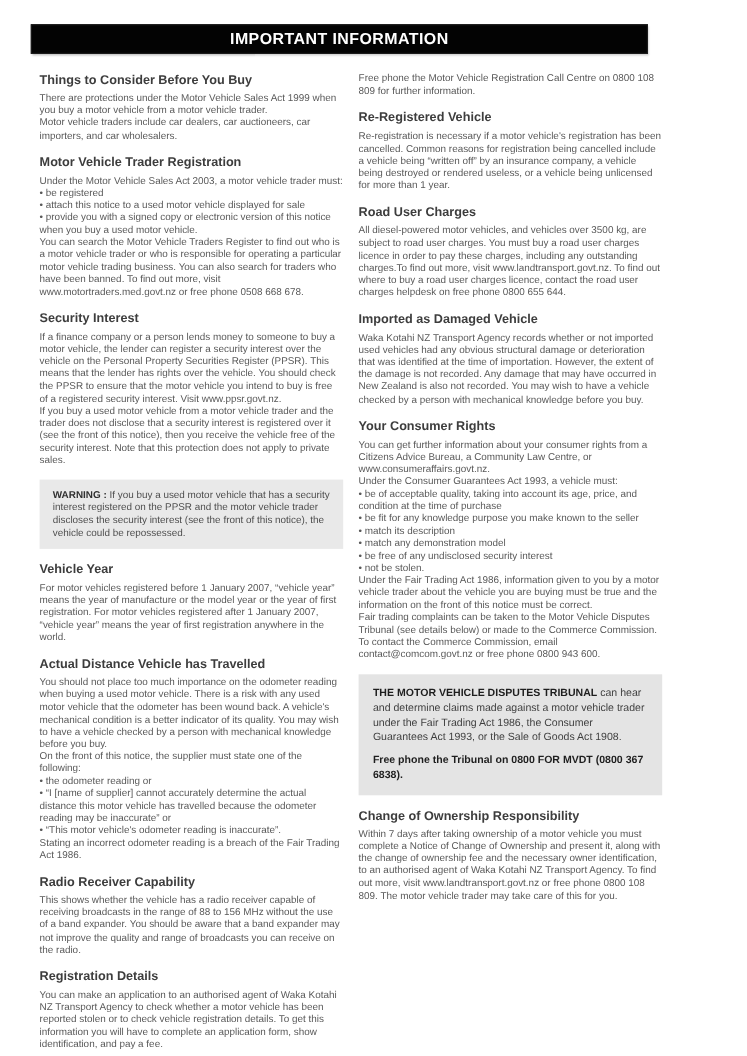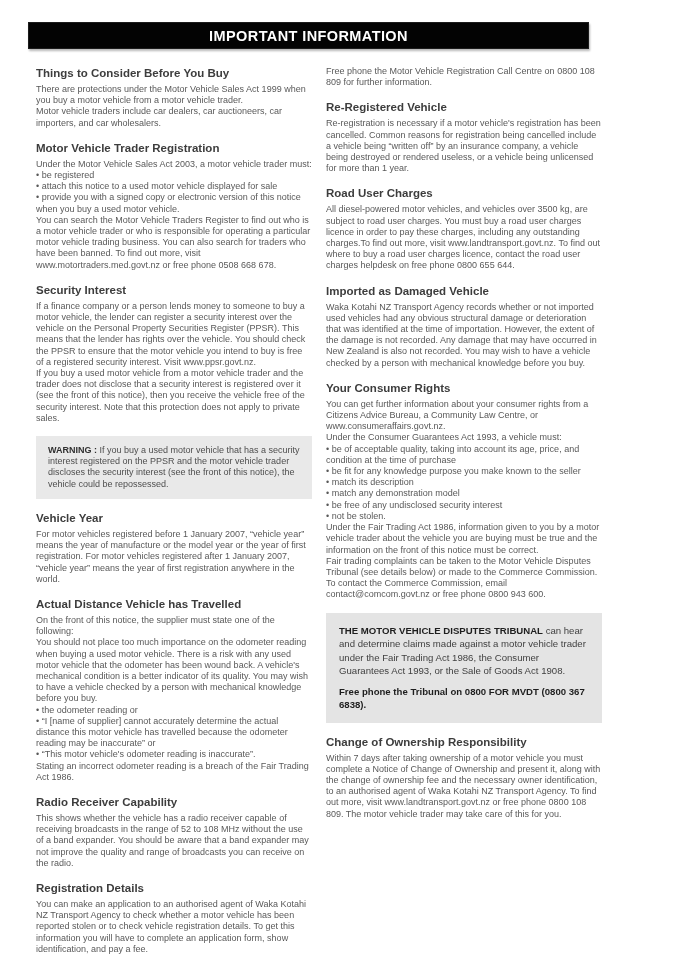--- a/index.html
+++ b/index.html
@@ -83,31 +83,31 @@
         <div class="p"><b>WARNING :</b> <span>If you buy a used motor vehicle that has a security interest registered on the PPSR and the motor vehicle trader discloses the security interest (see the front of this notice), the vehicle could be repossessed.</span></div>
       </div>
 
       <div class="section">
         <div class="sec-heading">Vehicle Year</div>
         <div class="p">For motor vehicles registered before 1 January 2007, “vehicle year” means the year of manufacture or the model year or the year of first registration. For motor vehicles registered after 1 January 2007, “vehicle year” means the year of first registration anywhere in the world.</div>
       </div>
 
       <div class="section">
         <div class="sec-heading">Actual Distance Vehicle has Travelled</div>
+        <div class="p">You should not place too much importance on the odometer reading when buying a used motor vehicle. There is a risk with any used motor vehicle that the odometer has been wound back. A vehicle's mechanical condition is a better indicator of its quality. You may wish to have a vehicle checked by a person with mechanical knowledge before you buy.</div>
         <div class="p">On the front of this notice, the supplier must state one of the following:</div>
-        <div class="p">You should not place too much importance on the odometer reading when buying a used motor vehicle. There is a risk with any used motor vehicle that the odometer has been wound back. A vehicle's mechanical condition is a better indicator of its quality. You may wish to have a vehicle checked by a person with mechanical knowledge before you buy.</div>
         <div class="p">• the odometer reading or</div>
         <div class="p">• “I [name of supplier] cannot accurately determine the actual distance this motor vehicle has travelled because the odometer reading may be inaccurate” or</div>
         <div class="p">• “This motor vehicle's odometer reading is inaccurate”.</div>
         <div class="p">Stating an incorrect odometer reading is a breach of the Fair Trading Act 1986.</div>
       </div>
 
       <div class="section">
         <div class="sec-heading">Radio Receiver Capability</div>
-        <div class="p">This shows whether the vehicle has a radio receiver capable of receiving broadcasts in the range of 52 to 108 MHz without the use of a band expander. You should be aware that a band expander may not improve the quality and range of broadcasts you can receive on the radio.</div>
+        <div class="p">This shows whether the vehicle has a radio receiver capable of receiving broadcasts in the range of 88 to 156 MHz without the use of a band expander. You should be aware that a band expander may not improve the quality and range of broadcasts you can receive on the radio.</div>
       </div>
 
       <div class="section">
         <div class="sec-heading">Registration Details</div>
         <div class="p">You can make an application to an authorised agent of Waka Kotahi NZ Transport Agency to check whether a motor vehicle has been reported stolen or to check vehicle registration details. To get this information you will have to complete an application form, show identification, and pay a fee.</div>
       </div>
 
     </div>
 
     <div class="col">

